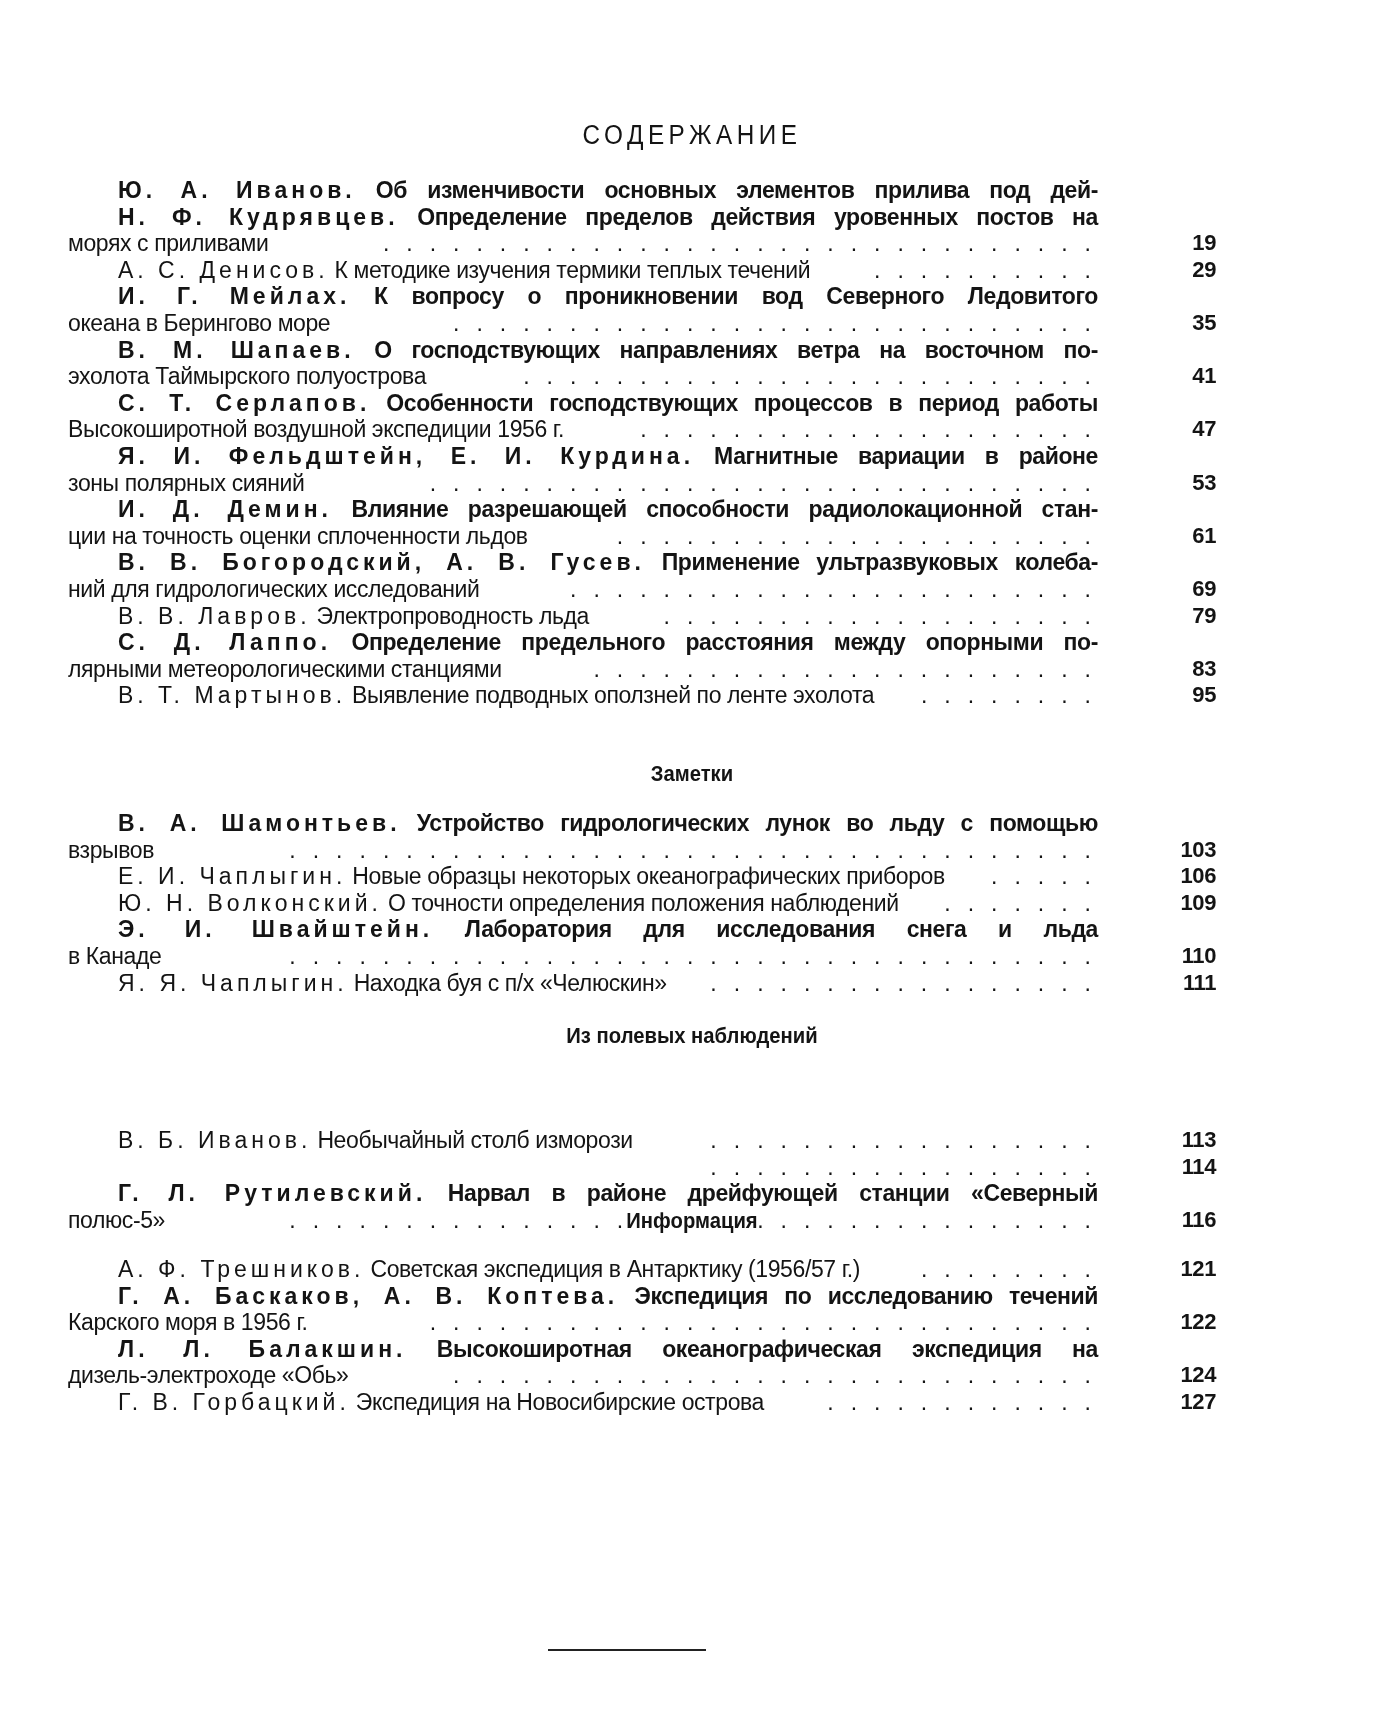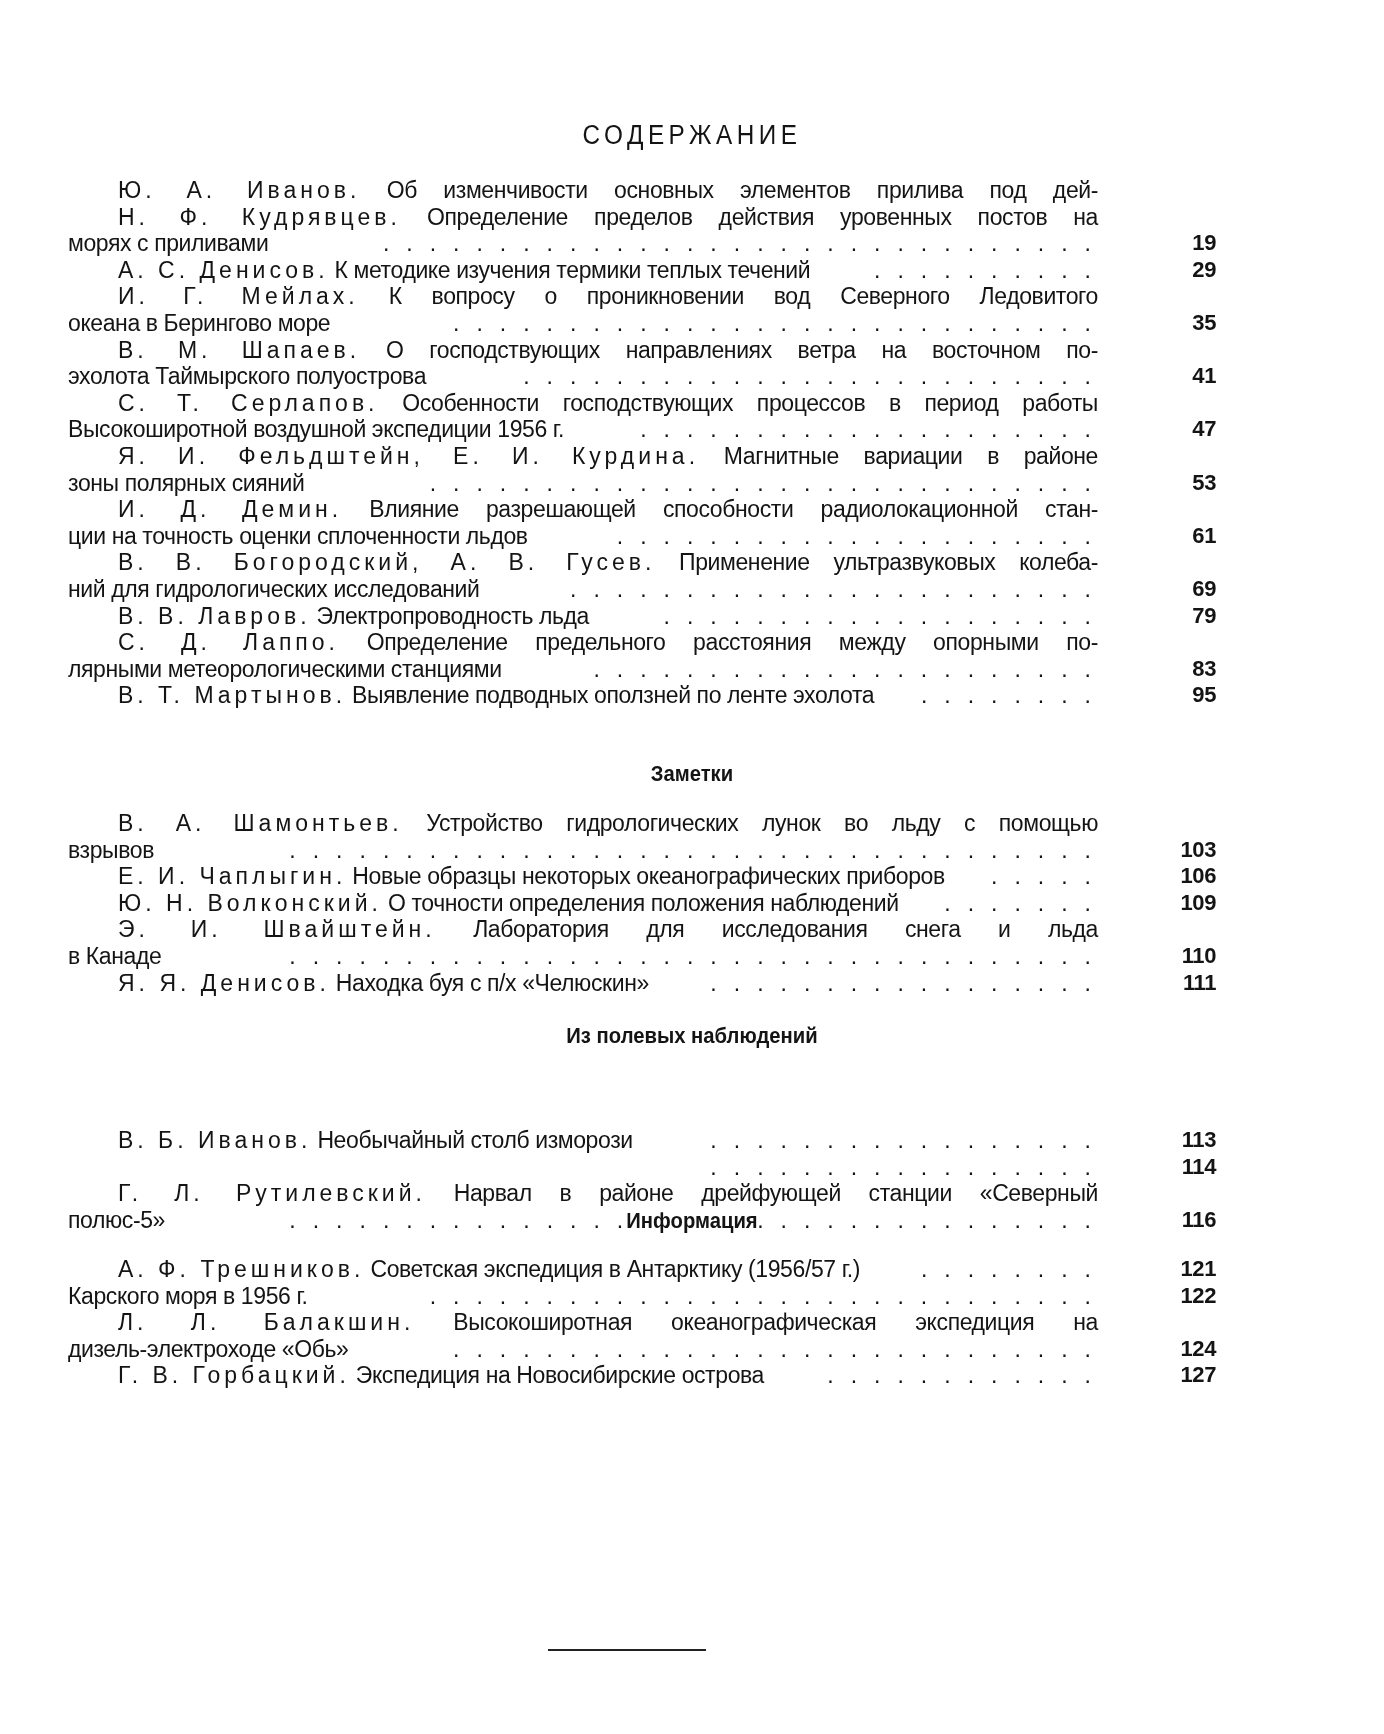--- a/index.html
+++ b/index.html
@@ -24,21 +24,21 @@
   .entry { position: relative; }
   .line {
     position: relative; height: 26.6px; line-height: 26.6px;
     font-size: 23px; white-space: nowrap;
     font-family: "Liberation Sans", "DejaVu Sans", sans-serif;
     letter-spacing: -0.4px;
   }
   .line .txt { display: inline-block; transform-origin: left center; }
   .line.first { padding-left: 50px; }
   .line.justify .txt { width: 1030px; text-align: justify; text-align-last: justify; }
-  .line.justify.first .txt { width: 980px; }
+  .line.justify.first .txt { width: 980px; font-weight: bold; }
   .author { letter-spacing: 4px; }
   .leader {
     position: absolute; right: 108px; top: 0; height: 26.6px;
     overflow: hidden; text-align: right; letter-spacing: 17px;
   }
   .page {
     position: absolute; right: 0; top: 0; width: 70px; text-align: right;
     font-weight: bold; font-family: "Liberation Sans", sans-serif; font-size: 22px;
   }
   .rule {
@@ -108,21 +108,21 @@
         <div class="line first"><span class="txt"><span class="author">Е. И. Чаплыгин.</span> <span>Новые образцы некоторых океанографических приборов</span></span><span class="leader" style="width: 153.188px;">.....</span><span class="page">106</span></div>
       </div>
       <div class="entry">
         <div class="line first"><span class="txt"><span class="author">Ю. Н. Волконский.</span> <span>О точности определения положения наблюдений</span></span><span class="leader" style="width: 206.844px;">.......</span><span class="page">109</span></div>
       </div>
       <div class="entry">
         <div class="line first justify"><span class="txt"><span class="author">Э. И. Швайштейн.</span> <span>Лаборатория для исследования снега и льда</span></span></div>
         <div class="line"><span class="txt"><span>в Канаде</span></span><span class="leader" style="width: 936.688px;">...................................</span><span class="page">110</span></div>
       </div>
       <div class="entry">
-        <div class="line first"><span class="txt"><span class="author">Я. Я. Денисов.</span> <span>Находка буя с п/х «Челюскин»</span></span><span class="leader" style="width: 458.031px;">.................</span><span class="page">111</span></div>
+        <div class="line first"><span class="txt"><span class="author">Я. Я. Чаплыгин.</span> <span>Находка буя с п/х «Челюскин»</span></span><span class="leader" style="width: 458.031px;">.................</span><span class="page">111</span></div>
       </div>
     </div>
     <div class="section-head" style="top: 1023px;">Из полевых наблюдений</div>
     <div class="block" style="top: 1127px;">
       <div class="entry">
         <div class="line first"><span class="txt"><span class="author">В. Б. Иванов.</span> <span>Необычайный столб изморози</span></span><span class="leader" style="width: 465.25px;">.................</span><span class="page">113</span></div>
       </div>
       <div class="entry">
         <div class="line first"><span class="leader" style="width: 457.297px;">.................</span><span class="page">114</span></div>
       </div>
@@ -130,20 +130,21 @@
         <div class="line first justify"><span class="txt"><span class="author">Г. Л. Рутилевский.</span> <span>Нарвал в районе дрейфующей станции «Северный</span></span></div>
         <div class="line"><span class="txt"><span>полюс-5»</span></span><span class="leader" style="width: 933.031px;">...................................</span><span class="page">116</span></div>
       </div>
     </div>
     <div class="section-head" style="top: 1208px;">Информация</div>
     <div class="block" style="top: 1256px;">
       <div class="entry">
         <div class="line first"><span class="txt"><span class="author">А. Ф. Трешников.</span> <span>Советская экспедиция в Антарктику (1956/57 г.)</span></span><span class="leader" style="width: 237.891px;">........</span><span class="page">121</span></div>
       </div>
       <div class="entry">
+        <div class="line first justify"><span class="txt"><span class="author">Г. А. Баскаков, А. В. Коптева.</span> <span>Экспедиция по исследованию течений</span></span></div>
         <div class="line"><span class="txt"><span>Карского моря в 1956 г.</span></span><span class="leader" style="width: 790.422px;">.............................</span><span class="page">122</span></div>
       </div>
       <div class="entry">
         <div class="line first justify"><span class="txt"><span class="author">Л. Л. Балакшин.</span> <span>Высокоширотная океанографическая экспедиция на</span></span></div>
         <div class="line"><span class="txt"><span>дизель-электроходе «Обь»</span></span><span class="leader" style="width: 749.562px;">............................</span><span class="page">124</span></div>
       </div>
       <div class="entry">
         <div class="line first"><span class="txt"><span class="author">Г. В. Горбацкий.</span> <span>Экспедиция на Новосибирские острова</span></span><span class="leader" style="width: 334px;">............</span><span class="page">127</span></div>
       </div>
     </div>

